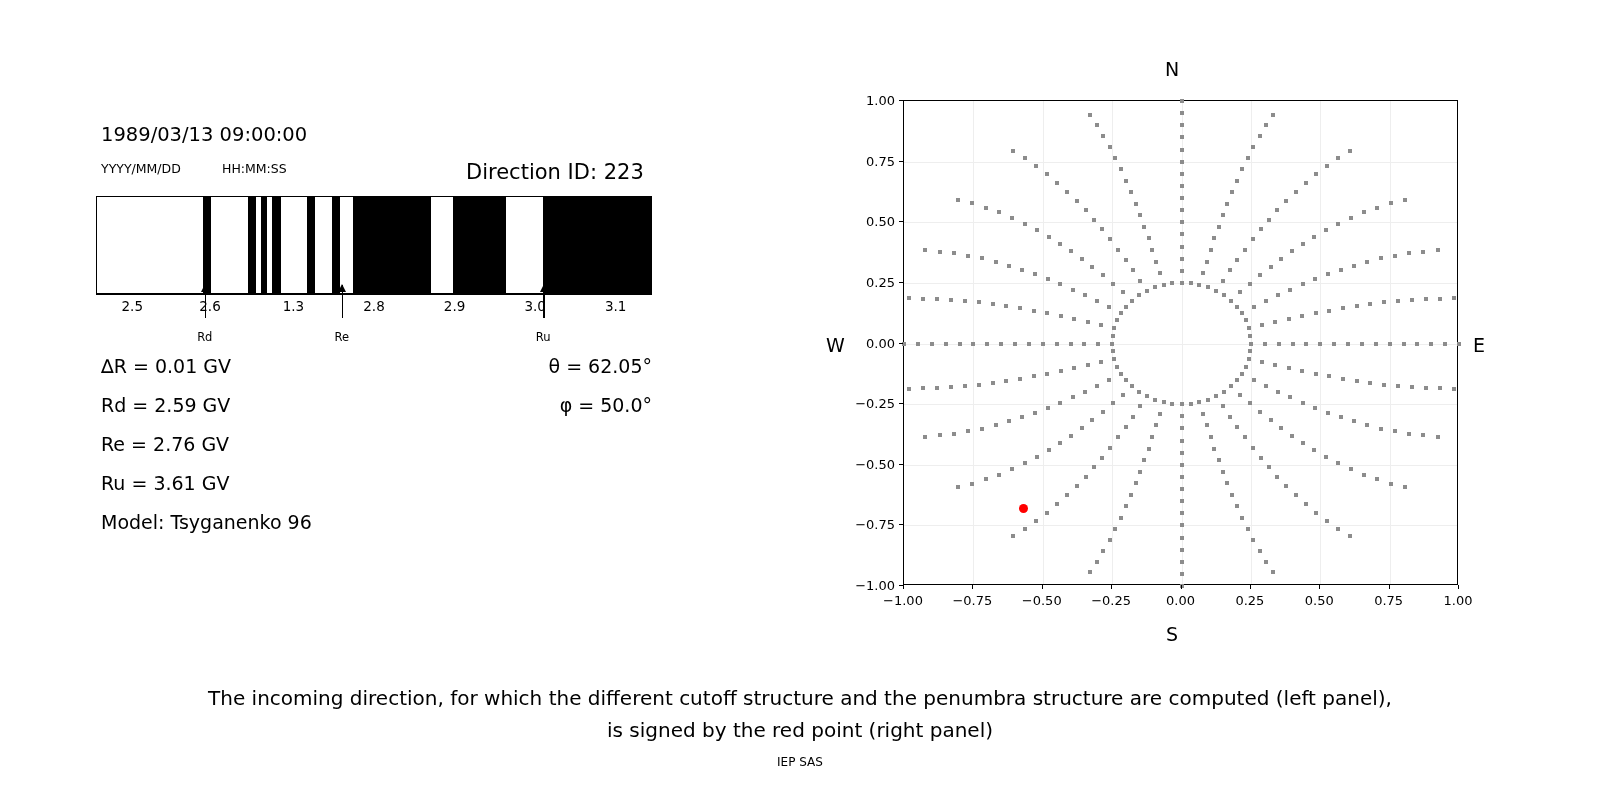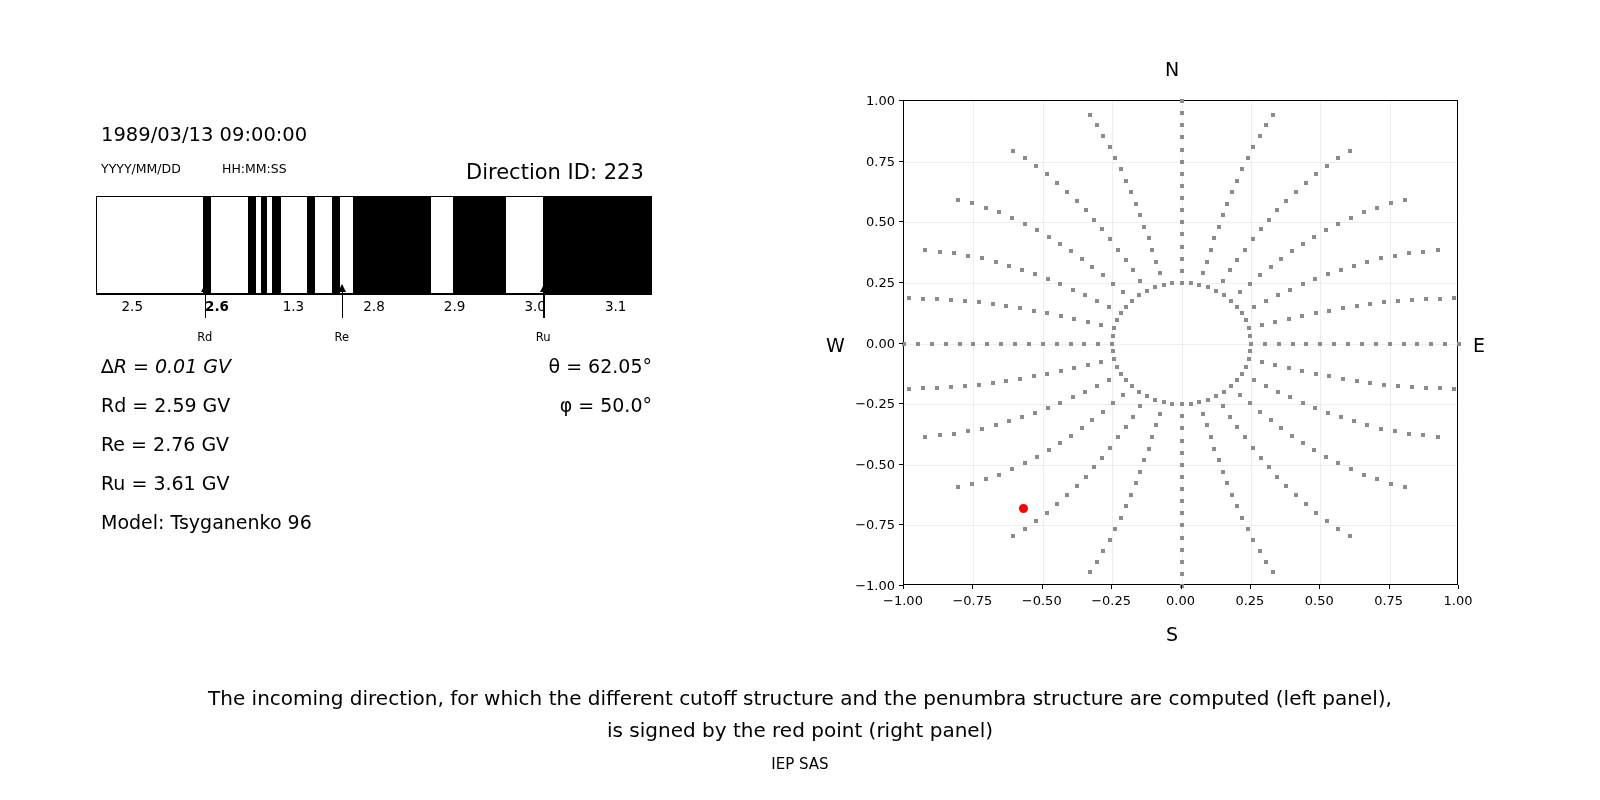--- a/index.html
+++ b/index.html
@@ -57,21 +57,21 @@
   .xtick-mark{position:absolute;width:1px;height:4px;background:#000;}
 
   #label-N{left:1172px;top:58px;font-size:19px;transform:translateX(-50%);}
   #label-S{left:1172px;top:623px;font-size:19px;transform:translateX(-50%);}
   #label-W{left:826px;top:334px;font-size:19px;}
   #label-E{left:1473px;top:334px;font-size:19px;}
 
   
   #caption-1{left:800px;top:686px;font-size:20px;transform:translateX(-50%);white-space:nowrap;}
   #caption-2{left:800px;top:718px;font-size:20px;transform:translateX(-50%);white-space:nowrap;}
-  #footer{left:800px;top:755px;font-size:15px;transform:translateX(-50%);white-space:nowrap;}
+  #footer{left:800px;top:755px;font-size:12px;transform:translateX(-50%);white-space:nowrap;}
 </style>
 </head>
 <body>
 
 <div class="abs" id="left-panel">
 
 
   <div class="abs" id="datetime-line">1989/03/13 09:00:00</div>
 
   <div class="abs" id="fmt-date">YYYY/MM/DD</div>
@@ -90,21 +90,21 @@
         <div class="band" style="left: 235.293px; width: 7.25217px;"></div>
         <div class="band" style="left: 256.243px; width: 77.3565px;"></div>
         <div class="band" style="left: 356.162px; width: 52.3768px;"></div>
         <div class="band" style="left: 446.412px; width: 109.588px;"></div>
       </div>
   </div>
 
   <div class="abs" id="penumbra-axis">
     <div id="axis-line"></div>
   <div class="xtick-lbl" style="left: 36.2609px;">2.5</div>
-      <div class="xtick-lbl" style="left: 121px; font-weight: bold;">2.6</div>
+      <div class="xtick-lbl" style="left: 114px;">2.6</div>
       <div class="xtick-lbl" style="left: 197.42px;">1.3</div>
       <div class="xtick-lbl" style="left: 278px;">2.8</div>
       <div class="xtick-lbl" style="left: 358.58px;">2.9</div>
       <div class="xtick-lbl" style="left: 439.159px;">3.0</div>
       <div class="xtick-lbl" style="left: 519.739px;">3.1</div>
       <div class="arrow-mark" style="left: 108.783px;">
         <div class="arrow-shaft"></div>
         <div class="arrow-head"></div>
       </div>
       <div class="arrow-lbl" style="left: 108.783px;">Rd</div>
@@ -113,21 +113,21 @@
         <div class="arrow-head"></div>
       </div>
       <div class="arrow-lbl" style="left: 245.768px;">Re</div>
       <div class="arrow-mark" style="left: 447.217px;">
         <div class="arrow-shaft"></div>
         <div class="arrow-head"></div>
       </div>
       <div class="arrow-lbl" style="left: 447.217px;">Ru</div>
     </div>
 
-<div class="param" style="top: 355px; font-style: italic;">∆R = 0.01 GV</div>
+<div class="param" style="top: 355px;">∆R = 0.01 GV</div>
     <div class="param" style="top: 394px;">Rd = 2.59 GV</div>
     <div class="param" style="top: 433px;">Re = 2.76 GV</div>
     <div class="param" style="top: 472px;">Ru = 3.61 GV</div>
     <div class="param" style="top: 511px;">Model: Tsyganenko 96</div>
     <div class="param-right" style="top: 355px; left: 420px; width: 232px;">θ = 62.05°</div>
     <div class="param-right" style="top: 394px; left: 420px; width: 232px;">φ = 50.0°</div>
   </div>
 
 <div class="abs" id="plot-area">
   <div id="plot-frame">

